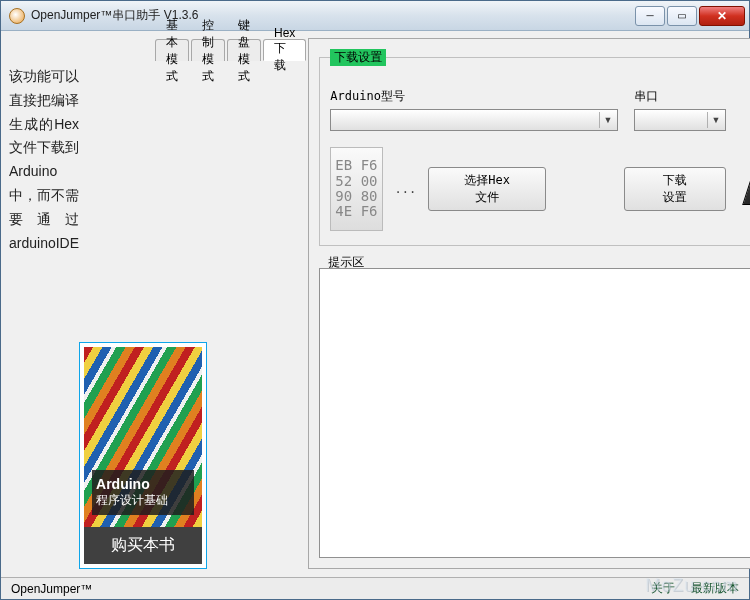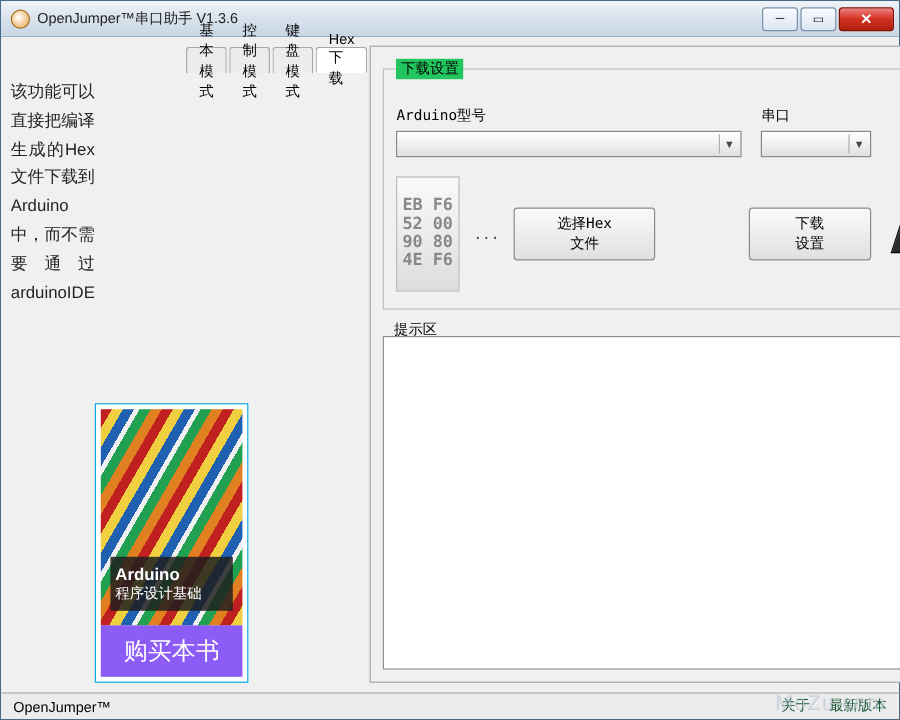--- a/index.html
+++ b/index.html
@@ -105,25 +105,25 @@
       position: absolute;
       bottom: 12px; left: 8px; right: 8px;
       background: rgba(30,30,30,0.85);
       color: #fff;
       padding: 6px 4px;
       font-size: 12px;
     }
     .book-label .big { font-size: 14px; font-weight: bold; }
     .buy-btn {
       width: 100%;
-      background: #8b5cf6;
+      background: #404040;
       color: #fff;
       text-align: center;
       padding: 8px 0;
-      font-size: 20px;
+      font-size: 16px;
       cursor: pointer;
       border: none;
     }
     .right-panel {
       flex: 1;
       display: flex;
       flex-direction: row;
     }
     .tabs {
       display: flex;
@@ -191,26 +191,26 @@
       color: #444; font-size: 9px;
     }
     .dl-settings-row2 {
       display: flex;
       align-items: center;
       gap: 12px;
       margin-top: 12px;
       padding: 4px 0;
     }
     .hex-icon {
-      width: 62px; height: 96px;
+      width: 62px; height: 84px;
       background: linear-gradient(to bottom, #fafafa, #ddd);
       border: 1px solid #bbb;
       font-family: monospace;
       font-size: 14px;
-      font-weight: bold;
+      font-weight: normal;
       color: #888;
       padding: 4px;
       line-height: 1.1;
       display: flex;
       flex-direction: column;
       justify-content: center;
       white-space: pre;
     }
     .btn {
       padding: 4px 32px;

